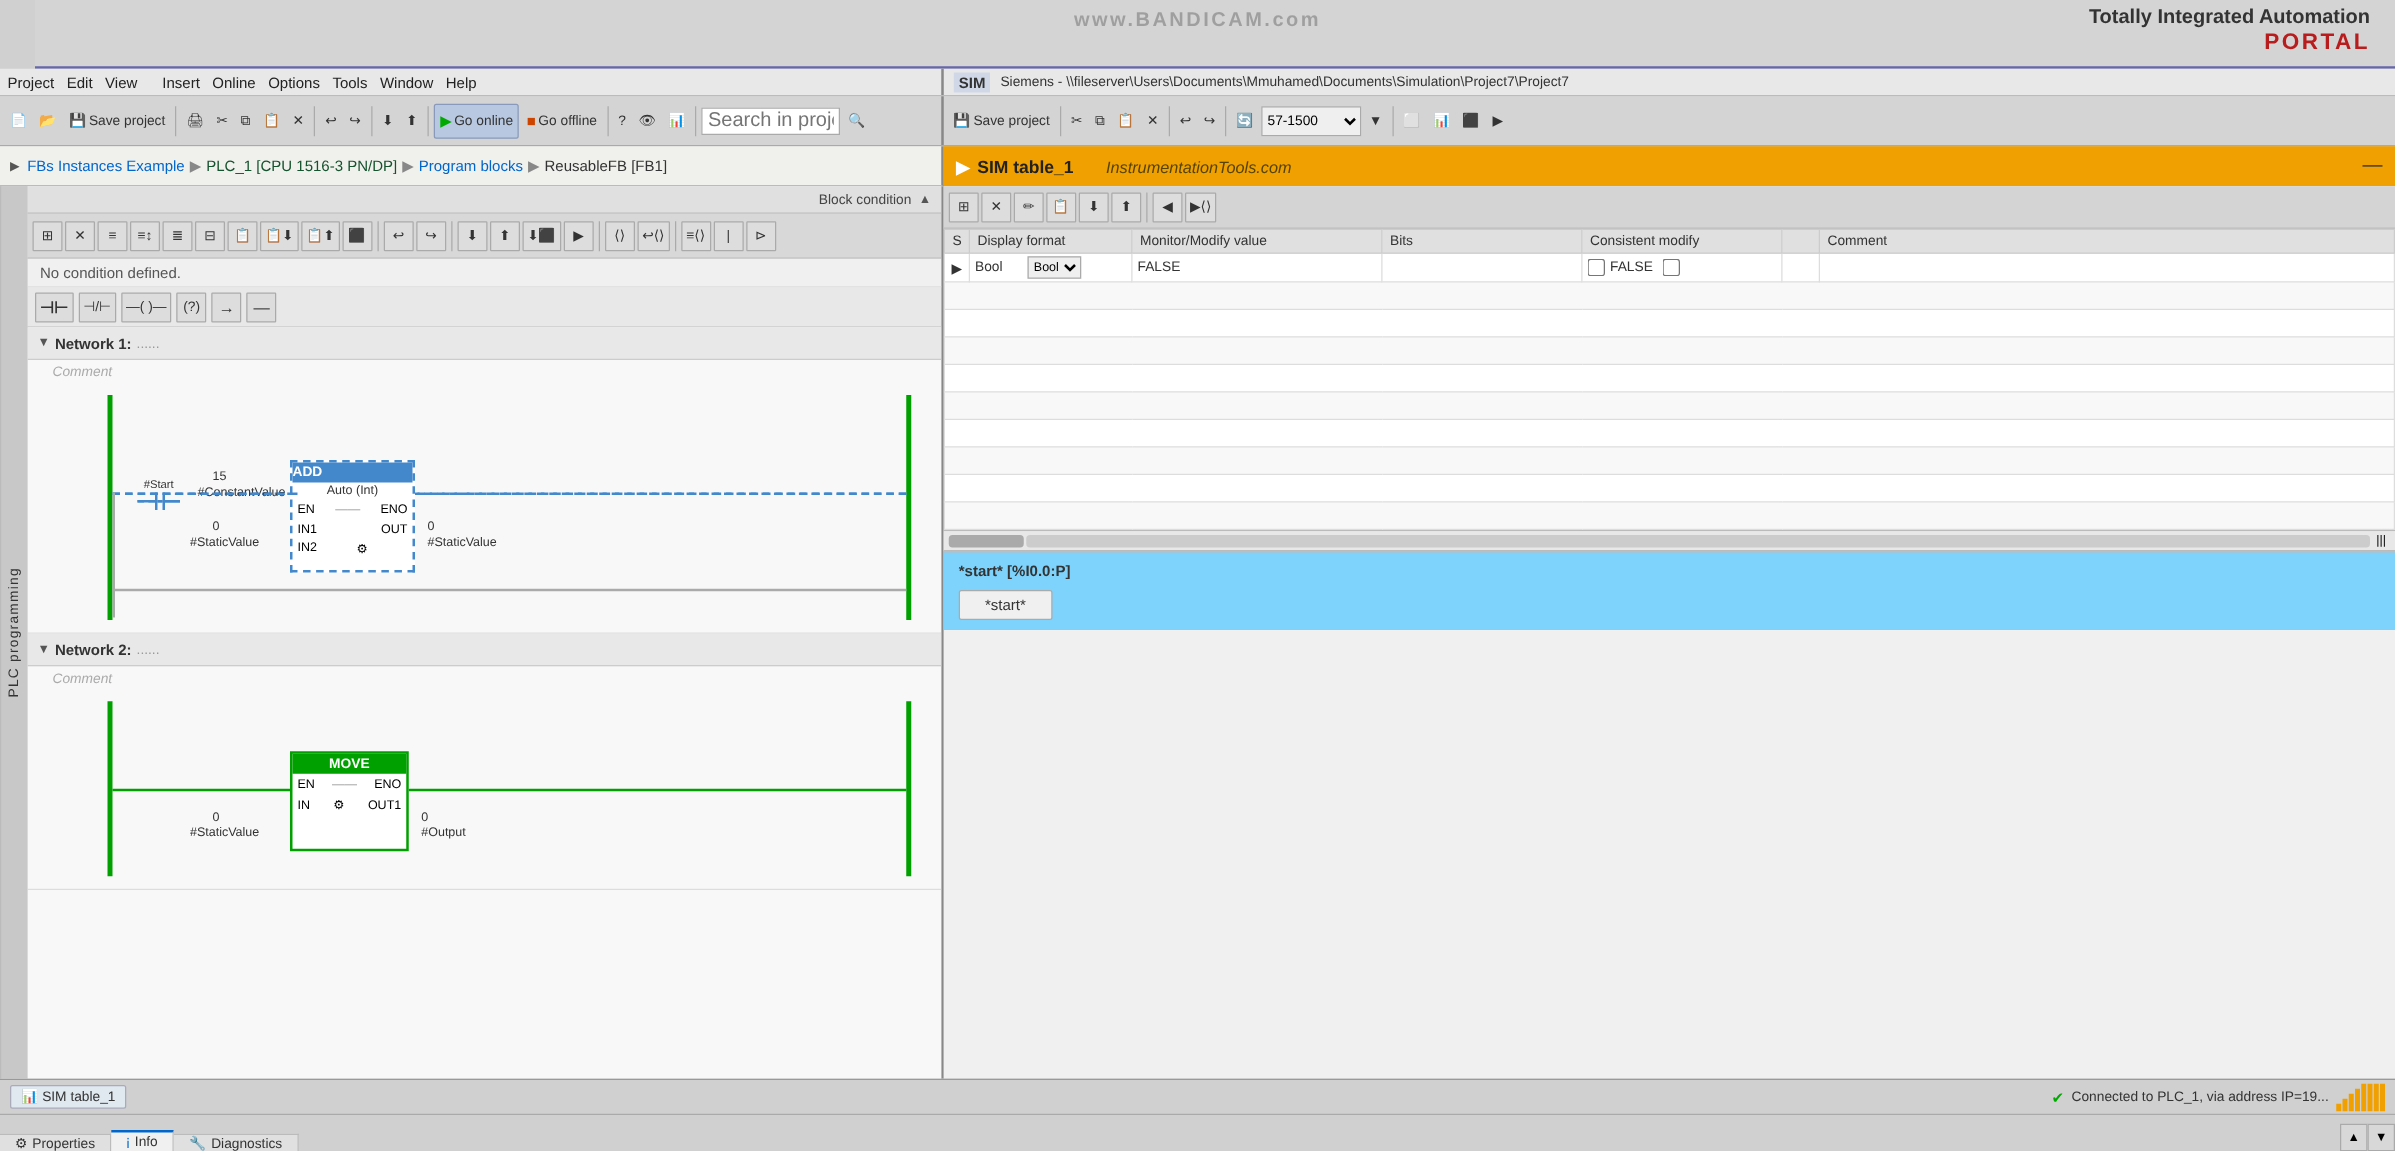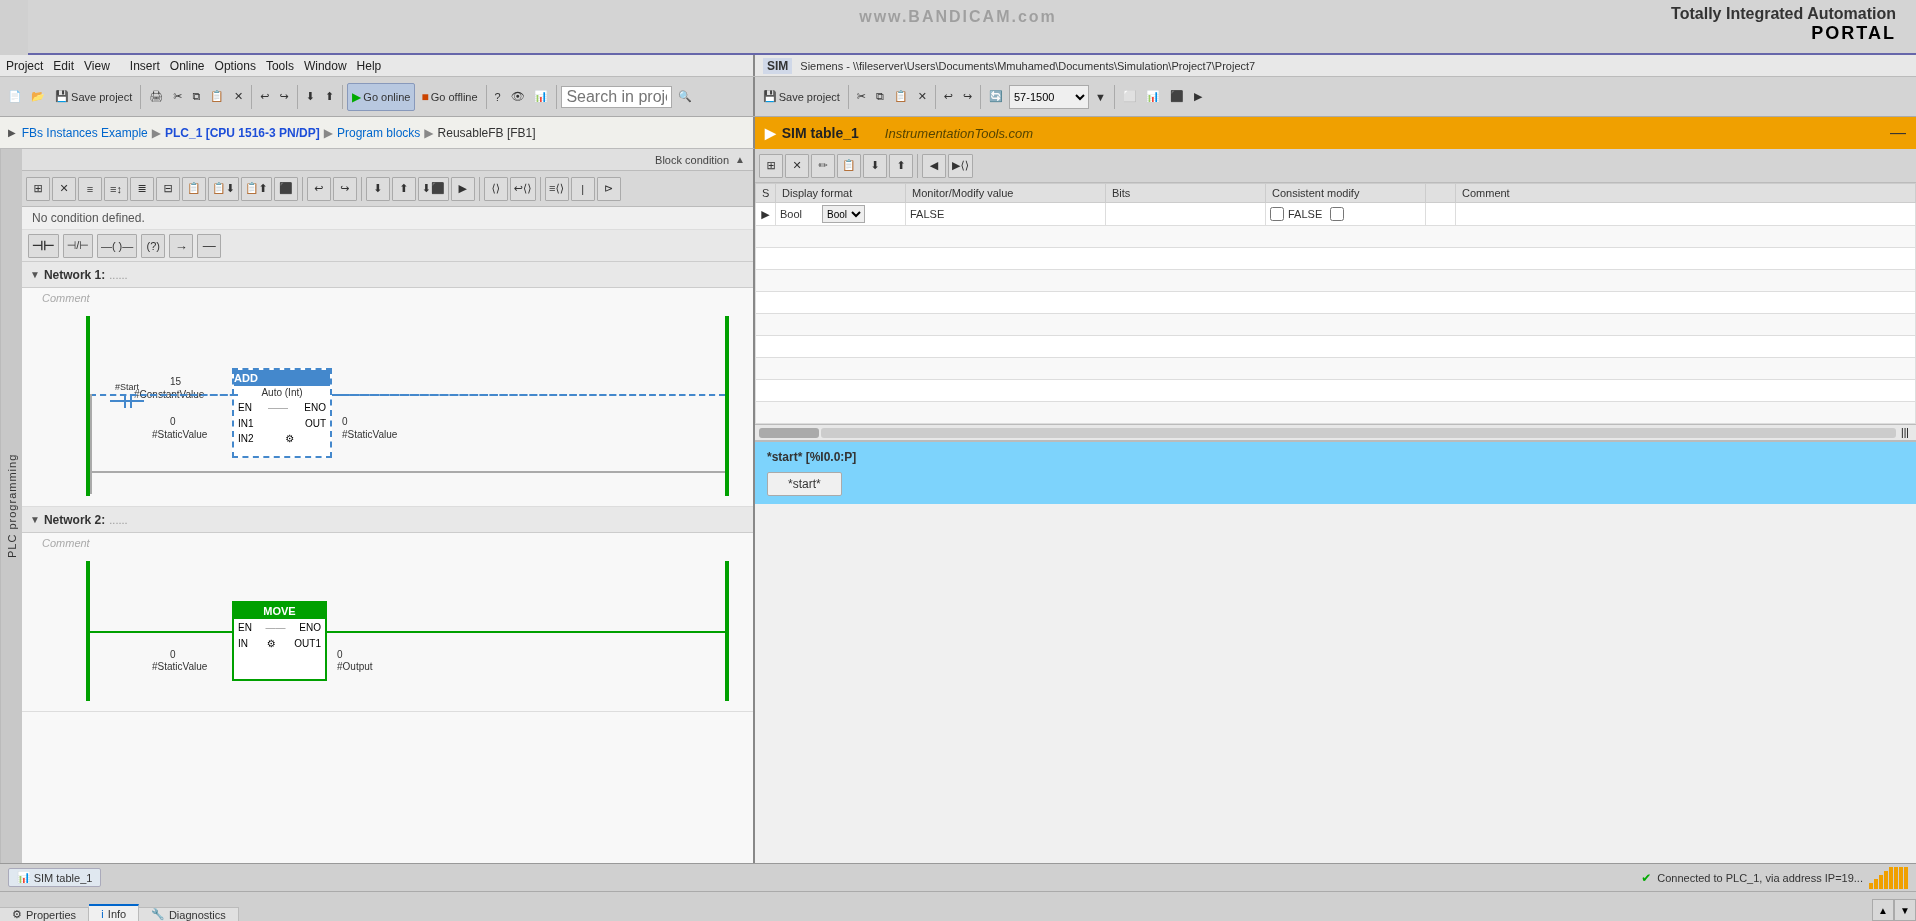--- a/index.html
+++ b/index.html
@@ -63,21 +63,21 @@
   <div class="watermark">www.BANDICAM.com</div>
 
   <div style="display:flex; height:55px; background:#d4d4d4; border-bottom:2px solid #6666aa; align-items:center;margin-left:28px;">
 
     <div style="flex:0 0 755px; display:flex; align-items:center; padding:0 10px;">
       
     </div>
 
     <div style="flex:1; display:flex; flex-direction:column; align-items:flex-end; padding:0 20px 4px 0; justify-content:flex-end;">
       <div style="font-size:16px; font-weight:bold; color:#333;">Totally Integrated Automation</div>
-      <div style="font-size:18px; font-weight:bold; color:#000000; letter-spacing:2px;">PORTAL</div>
+      <div style="font-size:18px; font-weight:bold; color:#b91c1c; letter-spacing:2px;">PORTAL</div>
     </div>
   </div>
 
   <div style="display:flex; height:22px; background:#e8e8e8; border-bottom:1px solid #bbb;">
 
     <div style="flex:0 0 755px; display:flex; align-items:center; padding:0 6px; gap:10px; border-right:2px solid #888;">
       <span style="font-size:12px; color:#222; cursor:pointer;">Project</span>
       <span style="font-size:12px; color:#222; cursor:pointer;">Edit</span>
       <span style="font-size:12px; color:#222; cursor:pointer;">View</span>
       <span style="font-size:12px; color:#222; cursor:pointer;margin-left:10px;">Insert</span>
@@ -157,21 +157,21 @@
       <button class="tb-btn">▶</button>
     </div>
   </div>
 
   <div style="display:flex; height:32px;">
 
     <div style="flex:0 0 755px; display:flex; align-items:center; background:#f0f0ec; border-bottom:1px solid #bbb; border-right:2px solid #888; padding:0 8px; font-size:12px; color:#333; overflow:hidden;">
       <span style="color:#555; margin-right:6px; font-size:10px;">▶</span>
       <span style="color:#0066cc; cursor:pointer;">FBs Instances Example</span>
       <span style="margin:0 4px; color:#888;">▶</span>
-      <span style="color:#1d4ed8; cursor:pointer;font-weight:bold;">PLC_1 [CPU 1516-3 PN/DP]</span>
+      <span style="color:#14532d; cursor:pointer;">PLC_1 [CPU 1516-3 PN/DP]</span>
       <span style="margin:0 4px; color:#888;">▶</span>
       <span style="color:#0066cc; cursor:pointer;">Program blocks</span>
       <span style="margin:0 4px; color:#888;">▶</span>
       <span style="color:#333;">ReusableFB [FB1]</span>
     </div>
 
     <div style="flex:1; background:#f0a000; display:flex; align-items:center; padding:0 10px; gap:6px;">
       <span style="color:white; font-size:14px; font-weight:bold; cursor:pointer;">▶</span>
       <span style="font-size:14px; font-weight:bold; color:#222;">SIM table_1</span>
       <span style="font-size:13px; font-style:italic; color:#554400; margin-left:20px;">InstrumentationTools.com</span>
@@ -280,21 +280,21 @@
                 <span>OUT</span>
               </div>
               <div style="display:flex; justify-content:space-between; padding:2px 4px; font-size:10px;">
                 <span>IN2</span>
                 <span>⚙</span>
                 <span></span>
               </div>
             </div>
 
             <div style="position:absolute; left:148px; top:70px; font-size:10px; color:#333;">15</div>
-            <div style="position:absolute; left:112px; top:83px; font-size:10px; color:#333;">#ConstantValue</div>
+            <div style="position:absolute; left:136px; top:83px; font-size:10px; color:#333;">#ConstantValue</div>
             <div style="position:absolute; left:148px; top:110px; font-size:10px; color:#333;">0</div>
             <div style="position:absolute; left:130px; top:123px; font-size:10px; color:#333;">#StaticValue</div>
             <div style="position:absolute; left:320px; top:110px; font-size:10px; color:#333;">0</div>
             <div style="position:absolute; left:320px; top:123px; font-size:10px; color:#333;">#StaticValue</div>
 
             <div style="position:absolute; left:68px; top:88px; width:148px; height:2px; border-top:2px dashed #4488cc;"></div>
             <div style="position:absolute; left:68px; top:88px; width:2px; height:100px; background:#aaa;"></div>
             <div style="position:absolute; left:312px; top:88px; right:28px; height:2px; border-top:2px dashed #4488cc;"></div>
           </div>
         </div>

